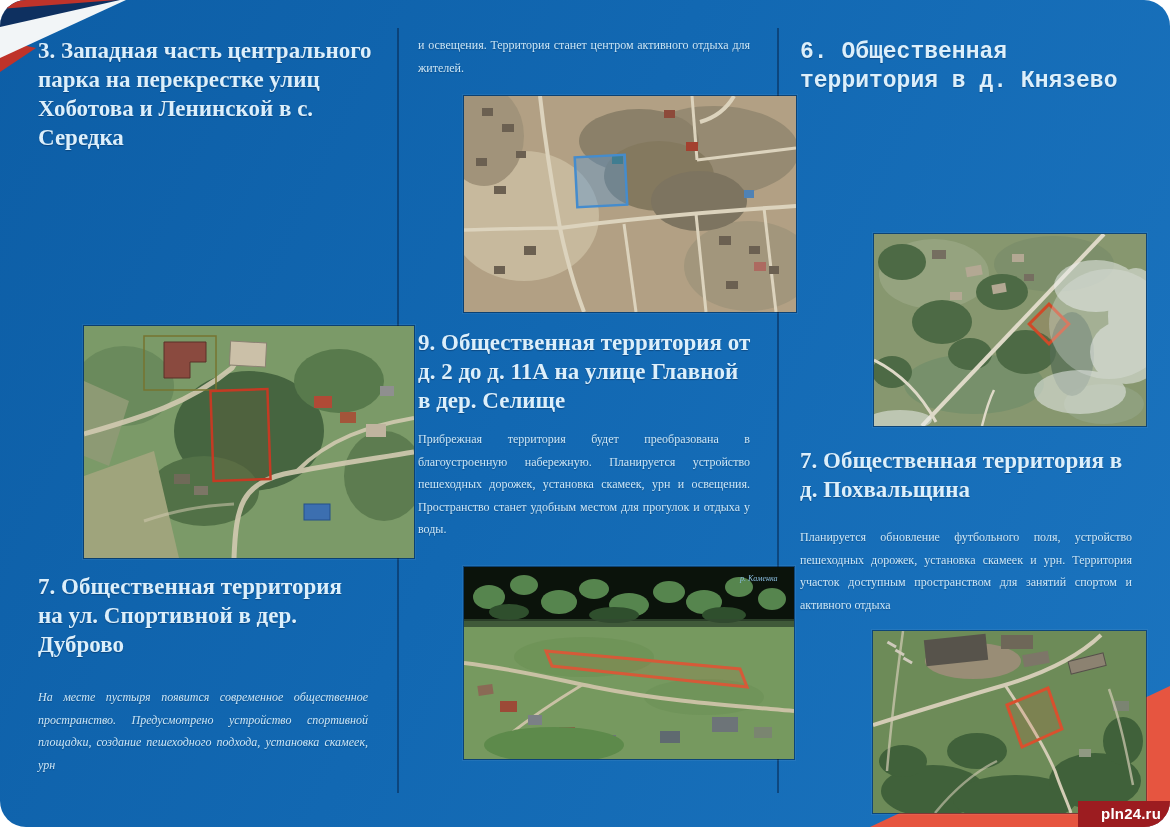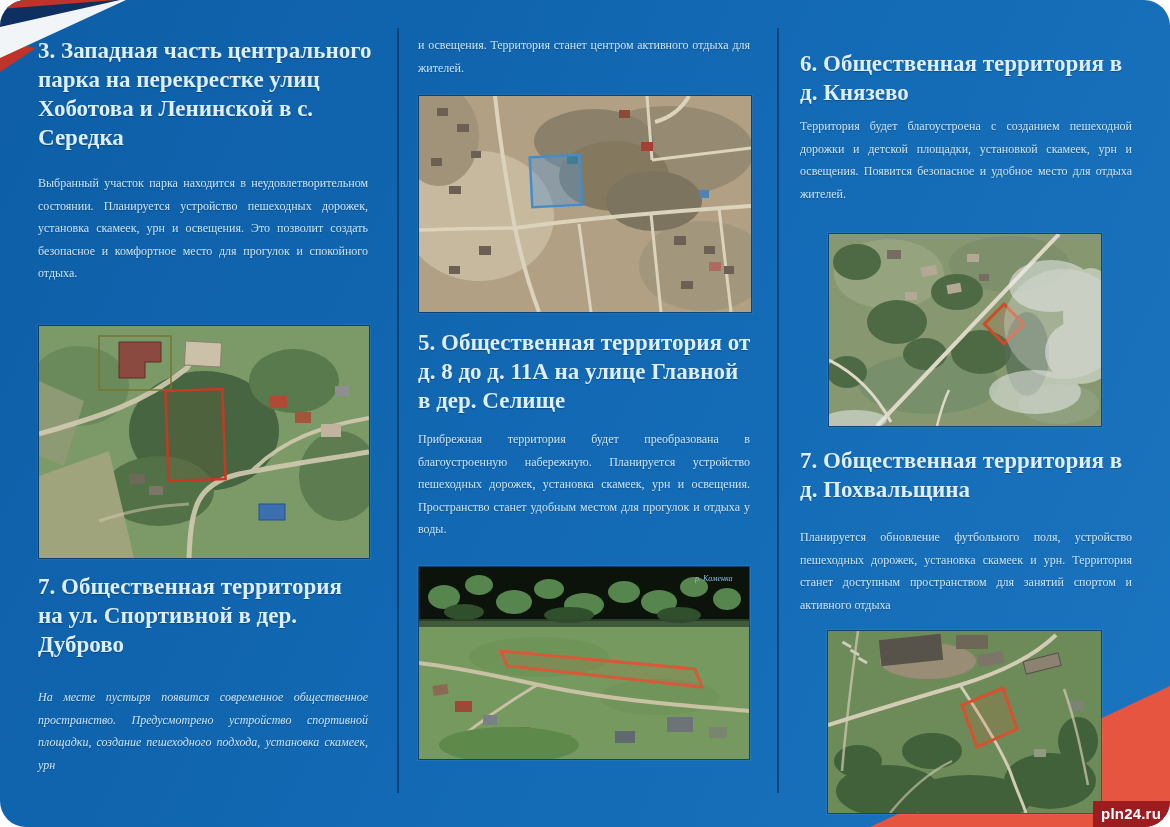--- a/index.html
+++ b/index.html
@@ -15,73 +15,72 @@
   .rb{position:absolute;top:0;left:0;width:150px;height:90px;z-index:1;}
   .rb-red-tip{clip-path:polygon(0 40px,36px 48px,0 72px);background:#bf332a;}
   .rb-white{clip-path:polygon(0 0,126px 0,0 58px);background:#f2f5f7;}
   .rb-navy{clip-path:polygon(0 0,120px 0,0 27px);background:#0e3060;}
   .rb-red{clip-path:polygon(0 0,117px 0,0 9px);background:#bf332a;}
   
   .wedge{position:absolute;left:870px;top:686px;width:300px;height:141px;
     background:#e65540;clip-path:polygon(100% 0,100% 100%,0 100%);z-index:1;}
   .badge{position:absolute;right:0;bottom:0;z-index:5;background:#9c1c20;
     color:#ffffff;font-family:"Liberation Sans","DejaVu Sans",sans-serif;
-    font-weight:bold;font-size:15px;padding:4px 9px 5px 8px;letter-spacing:.2px;}
+    font-weight:bold;font-size:15px;padding:4px 9px 5px 23px;letter-spacing:.2px;}
   .divider{position:absolute;top:28px;width:2px;height:765px;
     background:rgba(8,40,80,.55);z-index:2;}
   .div-1{left:397px;} .div-2{left:777px;}
 
   .blk{position:absolute;z-index:3;}
   h2.title{
     margin:0;color:#dceffb;font-size:23px;line-height:29px;font-weight:bold;
     text-shadow:0 1px 1px rgba(0,20,50,.35);
   }
   p.body{
     margin:0;color:#cbe6f6;font-size:12px;line-height:22.5px;
     text-align:justify;text-shadow:0 1px 1px rgba(0,20,50,.3);
   }
   .sat{position:absolute;z-index:3;border:1px solid rgba(5,20,40,.45);
-    box-shadow:0 0 0 1px rgba(255,255,255,.06);}
+    box-shadow:0 0 0 1px rgba(255,255,255,.06);margin-left:45px;}
   .sat svg{display:block;}
 
   
   .t3{left:38px;top:36px;width:334px;}
   .b3{left:38px;top:172px;width:330px;}
   .img1{left:38px;top:325px;}
   .t4{left:38px;top:572px;width:334px;}
   .b4{left:38px;top:686px;width:330px;font-style:italic;}
 
   .b4c{left:418px;top:34px;width:332px;}
   .img2{left:418px;top:95px;}
   .t5{left:418px;top:328px;width:336px;}
   .b5{left:418px;top:428px;width:332px;}
   .img3{left:418px;top:566px;}
 
-  .t6{left:800px;top:49px;width:334px;}
+  .t6{left:800px;top:38px;width:334px;font-family:Liberation Mono, monospace;}
   .b6{left:800px;top:115px;width:332px;}
   .img4{left:828px;top:233px;}
   .t7{left:800px;top:446px;width:334px;font-family:Liberation Serif, serif;}
   .b7{left:800px;top:526px;width:332px;}
   .img5{left:827px;top:630px;}
 </style>
 </head>
 <body>
 
 <div class="page">
 
   <div class="rb rb-red-tip"></div>
   <div class="rb rb-white"></div>
   <div class="rb rb-navy"></div>
   <div class="rb rb-red"></div>
 
   <div class="divider div-1"></div>
   <div class="divider div-2"></div>
 
   <h2 class="blk title t3">3. Западная часть центрального парка на перекрестке улиц Хоботова и Ленинской в с. Середка</h2>
-  <p class="blk body b3">Выбранный участок парка находится в неудовлетворительном состоянии. Планируется устройство пешеходных дорожек, установка скамеек, урн и освещения. Это позволит создать безопасное и комфортное место для прогулок и спокойного отдыха.</p>
 
   <div class="sat img1">
     <svg width="330" height="232" viewBox="0 0 330 232" preserveAspectRatio="none">
       <rect width="330" height="232" fill="#7b9a68"></rect>
       <ellipse cx="40" cy="60" rx="50" ry="40" fill="#6a8a5c"></ellipse>
       <ellipse cx="165" cy="105" rx="75" ry="60" fill="#466540"></ellipse>
       <ellipse cx="120" cy="165" rx="55" ry="35" fill="#527147"></ellipse>
       <ellipse cx="255" cy="55" rx="45" ry="32" fill="#587a4c"></ellipse>
       <ellipse cx="300" cy="150" rx="40" ry="45" fill="#5d7c50"></ellipse>
       <polygon points="0,150 70,125 95,232 0,232" fill="#9fa47c"></polygon>
@@ -147,21 +146,21 @@
       </g>
       <rect x="222" y="46" width="12" height="9" fill="#a3402f"></rect>
       <rect x="148" y="60" width="11" height="8" fill="#2e6b63"></rect>
       <rect x="280" y="94" width="10" height="8" fill="#4f82b5"></rect>
       <rect x="290" y="166" width="12" height="9" fill="#ad6a60"></rect>
       <rect x="200" y="14" width="11" height="8" fill="#8d4a3a"></rect>
       <rect x="112" y="60" width="50" height="50" fill="rgba(90,150,210,0.42)" stroke-width="2.5" transform="rotate(-3 137 85)" stroke="#458ccd"></rect>
     </svg>
   </div>
 
-  <h2 class="blk title t5">5. Общественная территория от д. 8 до д. 11А на улице Главной в дер. Селище</h2>
+  <h2 class="blk title t5">9. Общественная территория от д. 2 до д. 11А на улице Главной в дер. Селище</h2>
   <p class="blk body b5">Прибрежная территория будет преобразована в благоустроенную набережную. Планируется устройство пешеходных дорожек, установка скамеек, урн и освещения. Пространство станет удобным местом для прогулок и отдыха у воды.</p>
 
   <div class="sat img3">
     <svg width="330" height="192" viewBox="0 0 330 192" preserveAspectRatio="none">
       <rect width="330" height="192" fill="#76995f"></rect>
       <rect x="0" y="0" width="330" height="54" fill="#0b130b"></rect>
       <g fill="#56854e">
         <ellipse cx="25" cy="30" rx="16" ry="12"></ellipse>
           <ellipse cx="60" cy="18" rx="14" ry="10"></ellipse>
         <ellipse cx="95" cy="35" rx="18" ry="12"></ellipse>
@@ -192,21 +191,20 @@
         <rect x="248" y="150" width="26" height="15" fill="#6d7478"></rect>
         <rect x="290" y="160" width="18" height="11" fill="#7a8570"></rect>
       </g>
       <ellipse cx="90" cy="178" rx="70" ry="18" fill="#5d8a4b"></ellipse>
       <polygon points="82,84 276,102 283,120 88,99" fill="rgba(214,90,56,0.12)" stroke-width="3" stroke="#d65a38"></polygon>
       <text x="276" y="14" font-size="8" font-style="italic" fill="#8cbfe3">р. Каменка</text>
     </svg>
   </div>
 
   <h2 class="blk title t6">6. Общественная территория в д. Князево</h2>
-  <p class="blk body b6">Территория будет благоустроена с созданием пешеходной дорожки и детской площадки, установкой скамеек, урн и освещения. Появится безопасное и удобное место для отдыха жителей.</p>
 
   <div class="sat img4">
     <svg width="272" height="192" viewBox="0 0 272 192" preserveAspectRatio="none">
       <rect width="272" height="192" fill="#87976f"></rect>
       <ellipse cx="60" cy="40" rx="55" ry="35" fill="#98a683" opacity="0.8"></ellipse>
       <ellipse cx="180" cy="30" rx="60" ry="28" fill="#7d8f6b"></ellipse>
       <ellipse cx="100" cy="150" rx="70" ry="30" fill="#77906b"></ellipse>
       <ellipse cx="230" cy="170" rx="40" ry="20" fill="#8fa07e"></ellipse>
       <g fill="#4d6a45">
         <ellipse cx="28" cy="28" rx="24" ry="18"></ellipse>
@@ -234,21 +232,21 @@
           <ellipse cx="252" cy="118" rx="36" ry="32"></ellipse>
         <ellipse cx="206" cy="158" rx="46" ry="22"></ellipse>
           <ellipse cx="262" cy="82" rx="28" ry="48"></ellipse>
         <ellipse cx="26" cy="186" rx="32" ry="10"></ellipse>
       </g>
       <ellipse cx="235" cy="90" rx="60" ry="55" fill="#e9ecea" opacity="0.3"></ellipse>
     </svg>
   </div>
 
   <h2 class="blk title t7">7. Общественная территория в д. Похвальщина</h2>
-  <p class="blk body b7">Планируется обновление футбольного поля, устройство пешеходных дорожек, установка скамеек и урн. Территория станет доступным пространством для занятий спортом и активного отдыха</p>
+  <p class="blk body b7">Планируется обновление футбольного поля, устройство пешеходных дорожек, установка скамеек и урн. Территория участок доступным пространством для занятий спортом и активного отдыха</p>
 
   <div class="sat img5">
     <svg width="273" height="182" viewBox="0 0 273 182" preserveAspectRatio="none">
       <rect width="273" height="182" fill="#6d8b58"></rect>
       <g fill="#40613a">
         <ellipse cx="60" cy="160" rx="52" ry="26"></ellipse>
           <ellipse cx="142" cy="168" rx="62" ry="24"></ellipse>
         <ellipse cx="222" cy="150" rx="46" ry="28"></ellipse>
           <ellipse cx="104" cy="120" rx="30" ry="18"></ellipse>
         <ellipse cx="30" cy="130" rx="24" ry="16"></ellipse>

